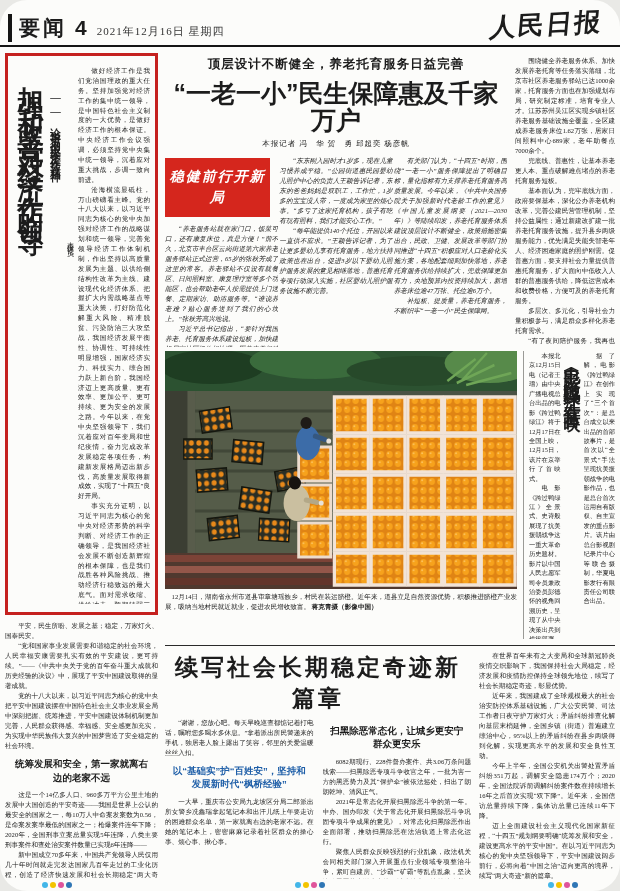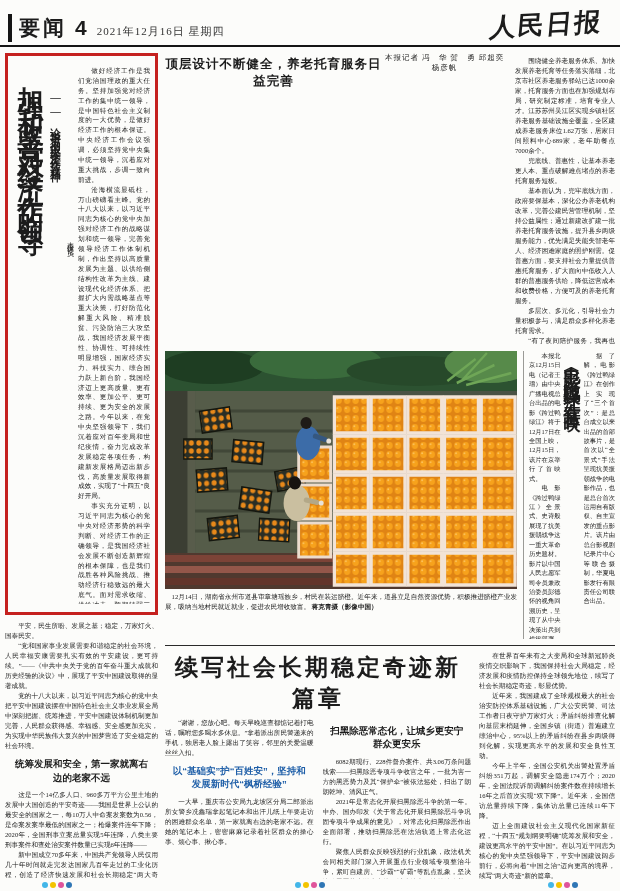--- a/index.html
+++ b/index.html
@@ -1,17 +1,17 @@
 <!DOCTYPE html>
 <html><head>
 <meta charset="utf-8">
 <style>
   html,body{margin:0;padding:0;background:#e9e9e6;}
   .page{position:relative;width:620px;height:891px;margin:0 auto;background:#fcfcfa;
-        font-family:"Liberation Serif",serif;color:#1c1c1c;overflow:hidden;box-sizing:border-box;}
+        font-family:"Liberation Serif",serif;color:#1c1c1c;overflow:hidden;box-sizing:border-box;border-radius:27px;}
   
   .hdr{display:flex;justify-content:space-between;align-items:flex-end;
        padding:7px 10px 3px 8px;border-bottom:2.5px solid #151515;}
   .hdr-left{display:flex;align-items:baseline;border-left:4px solid #151515;padding-left:7px;}
   .sec{font-size:21px;font-weight:900;letter-spacing:3px;}
   .pnum{font-size:21px;font-weight:900;margin-left:8px;font-family:"Liberation Sans",sans-serif;}
   .pdate{font-size:11px;color:#333;margin-left:10px;letter-spacing:1px;}
   .mast{font-size:26px;font-weight:900;transform:skewX(-8deg) rotate(-3deg);
         letter-spacing:2px;padding-right:8px;}
   
@@ -30,21 +30,21 @@
   .ed-byline{writing-mode:vertical-rl;text-orientation:upright;font-size:7px;
              letter-spacing:2px;margin-top:170px;color:#222;}
   .ed-body{flex:1;font-size:6.6px;line-height:1.5;text-align:justify;overflow:hidden;}
   
   .bca{flex:1;margin-top:6px;}
   .subhead{font-weight:900;font-size:9.5px;text-align:center;line-height:1.4;
            margin:6px 6px;text-indent:0;font-family:"Liberation Sans",sans-serif;}
   .subhead.blue{color:#1f5fa8;}
   
   .top-art{display:flex;gap:8px;height:294px;flex:none;}
-  .ta-main{flex:1;display:flex;flex-direction:row;min-width:0;}
+  .ta-main{flex:1;display:flex;flex-direction:column;min-width:0;}
   .kicker{font-size:12.5px;font-weight:900;text-align:center;letter-spacing:1px;margin-top:3px;}
   .headline{font-size:25px;font-weight:900;text-align:center;letter-spacing:0px;
             line-height:1.08;margin:7px 0 5px;font-family:"Liberation Sans",sans-serif;}
   .byline{font-size:7.5px;text-align:center;color:#222;margin-bottom:7px;letter-spacing:1px;}
   .ta-cols{display:flex;gap:1px;flex:1;overflow:hidden;font-style:italic;}
   .col{flex:1;min-width:0;}
   .badge{display:block;background:#d5261d;color:#fff;font-weight:900;font-size:14px;
          text-align:center;padding:8px 2px;margin:2px 8px 7px 0;letter-spacing:2px;
          font-family:"Liberation Sans",sans-serif;}
   .ta-right{width:100px;flex:none;padding-top:3px;}
@@ -112,20 +112,21 @@
             <p>新中国成立70多年来，中国共产党领导人民仅用几十年时间就走完发达国家几百年走过的工业化历程，创造了经济快速发展和社会长期稳定“两大奇迹”。特别是党的十八大以来，我国社会建设全面加强，人民生活全方位改善，社会治理社会化、法治化、智能化、专业化水平大幅度提升，发展了人民安居乐业、社会安定有序的良好局面，续写了社会长期稳定奇迹。</p>
           </div>
       </section>
     </aside>
 
     <main class="main">
 
       <article class="top-art">
         <div class="ta-main">
           <div class="kicker">顶层设计不断健全，养老托育服务日益完善</div>
+          <h1 class="headline">“一老一小”民生保障惠及千家万户</h1>
           <div class="byline">本报记者  冯　华  贺　勇  邱超奕  杨彦帆</div>
           <div class="ta-cols">
             <div class="col smalltext">
               <span class="badge">稳健前行开新局</span>
               <div>
                   <p>“养老服务站就在家门口，饭菜可口，还有康复床位，真是方便！”前不久，北京市丰台区云岗街道第六家养老服务驿站正式运营，65岁的张秋芳成了这里的常客。养老驿站不仅设有就餐区、日间照料室、康复理疗室等多个功能区，也会帮助老年人按需提供上门送餐、定期家访、助浴服务等。“谁说养老难？贴心服务送到了我们的心坎上。”张秋芳高兴地说。</p>
                   <p>习近平总书记指出，“要针对我国养老、托育服务体系建设短板，加快建设居家社区机构相协调、医养康养相结合的养老服务体系”。</p>
                 </div>
             </div>
             <div class="col smalltext">

